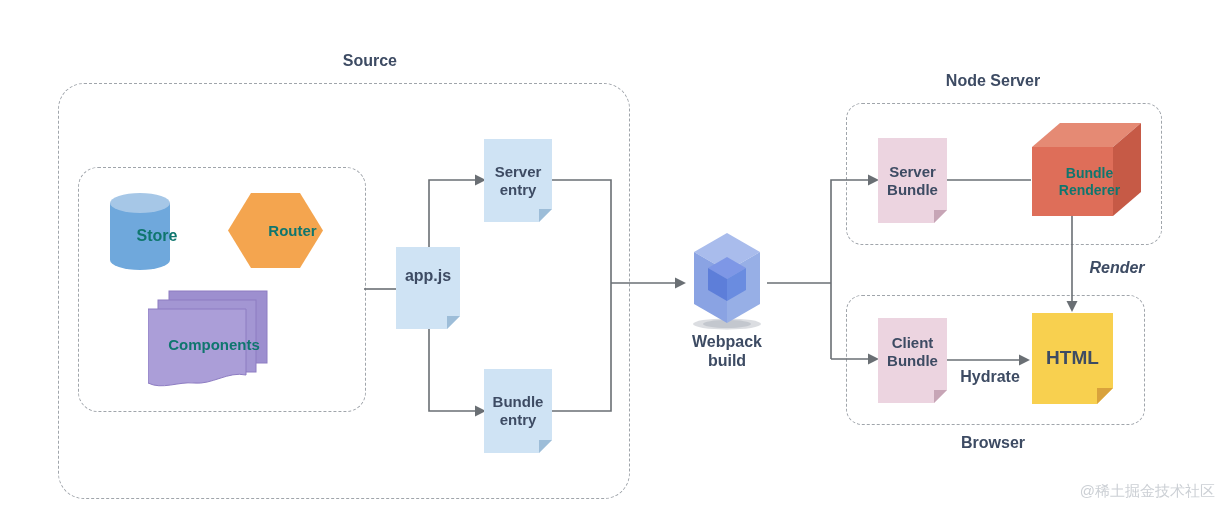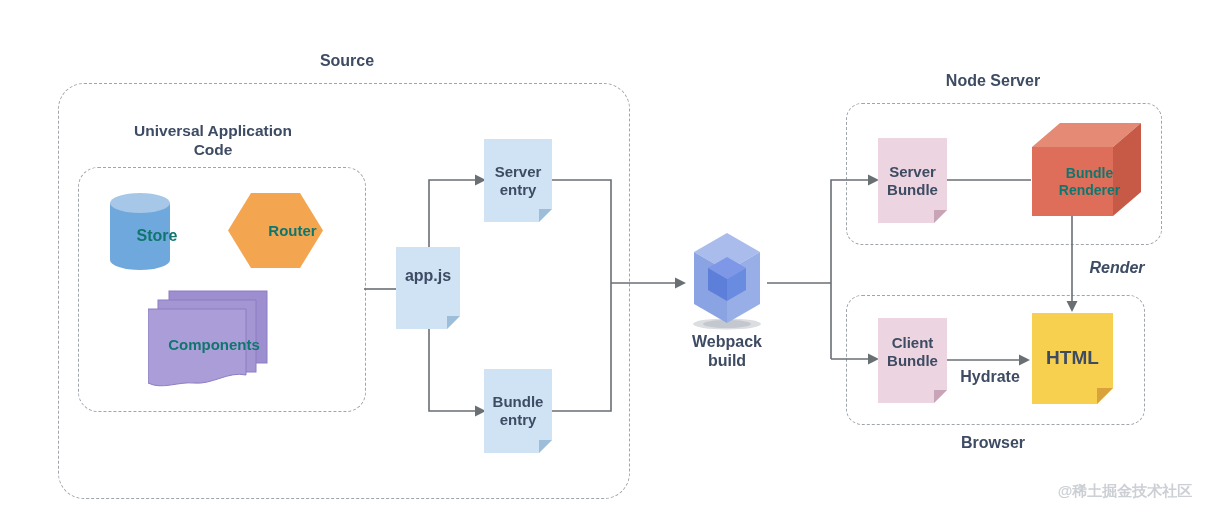--- a/index.html
+++ b/index.html
@@ -7,22 +7,22 @@
           font-family:"Liberation Sans",sans-serif;color:var(--text-navy,#3d4b63);}
   .abs{position:absolute;}
   .group-box{position:absolute;border:1.6px dashed var(--dash-gray,#a0a5ab);background:transparent;}
   .grp-label{position:absolute;font-weight:700;font-size:16px;text-align:center;line-height:1.2;}
   .edge-label{position:absolute;font-weight:700;font-size:16px;text-align:center;}
   .node-label{position:absolute;display:flex;align-items:center;justify-content:center;
               text-align:center;font-weight:700;line-height:1.18;}
   .navy{color:var(--text-navy,#3d4b63);}
   .white{color:#0f766e;padding-left:17px;}
   #edges{position:absolute;left:0;top:0;pointer-events:none;}
-  .watermark{position:absolute;left:1035px;top:482px;width:180px;text-align:center;
-             font-size:15px;font-weight:700;color:var(--watermark-gray,#ccd0d5);}
+  .watermark{position:absolute;left:1035px;top:482px;width:180px;text-align:right;
+             font-size:15px;font-weight:400;color:var(--watermark-gray,#ccd0d5);}
 </style>
 </head>
 <body>
 
 <div id="canvas">
 
   <div class="group-box" style="left:58px;top:83px;width:570px;height:414px;border-radius:26px;"></div>
   <div class="group-box" style="left:78px;top:167px;width:286px;height:243px;border-radius:20px;"></div>
   <div class="group-box" style="left:846px;top:103px;width:314px;height:140px;border-radius:16px;"></div>
   <div class="group-box" style="left:846px;top:295px;width:297px;height:128px;border-radius:16px;"></div>
@@ -41,22 +41,21 @@
       <path d="M611,283 H677" marker-end="url(#arr)"></path>
       <path d="M767,283 H831"></path>
       <path d="M831,359 V180 H870" marker-end="url(#arr)"></path>
       <path d="M831,359 H870" marker-end="url(#arr)"></path>
       <path d="M947,180 H1031"></path>
       <path d="M1072,216 V303" marker-end="url(#arr)"></path>
       <path d="M947,360 H1021" marker-end="url(#arr)"></path>
     </g>
   </svg>
 
-  <div class="grp-label" style="left:297px;top:51px;width:100px;">Source</div>
-  <div class="grp-label" style="left:128px;top:122px;width:170px;font-size:15.5px;">Universal Application Code</div>
+  <div class="grp-label" style="left:297px;top:51px;width:100px;text-align:right;">Source</div>
   <div class="grp-label" style="left:918px;top:71px;width:150px;">Node Server</div>
   <div class="grp-label" style="left:943px;top:433px;width:100px;">Browser</div>
 
   <div class="edge-label" style="left:1082px;top:259px;width:70px;font-style:italic;">Render</div>
   <div class="edge-label" style="left:955px;top:368px;width:70px;">Hydrate</div>
 
   <svg class="abs" style="left:109px;top:192px;" width="62" height="80" viewBox="0 0 62 80">
     <path d="M1,11 V68 A30,10 0 0 0 61,68 V11 Z" style="fill:var(--store-blue,#6fa8dc)"></path>
     <ellipse cx="31" cy="11" rx="30" ry="10" style="fill:var(--store-blue-light,#a6c7e7)"></ellipse>
   </svg>

